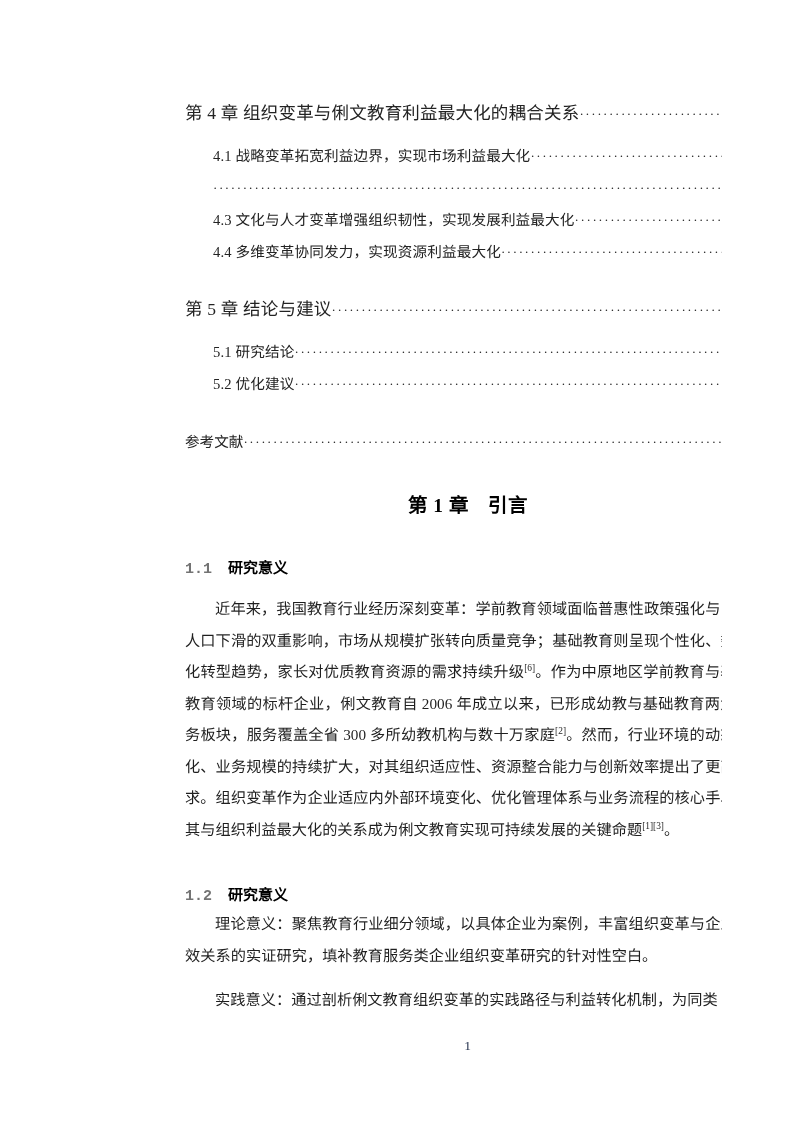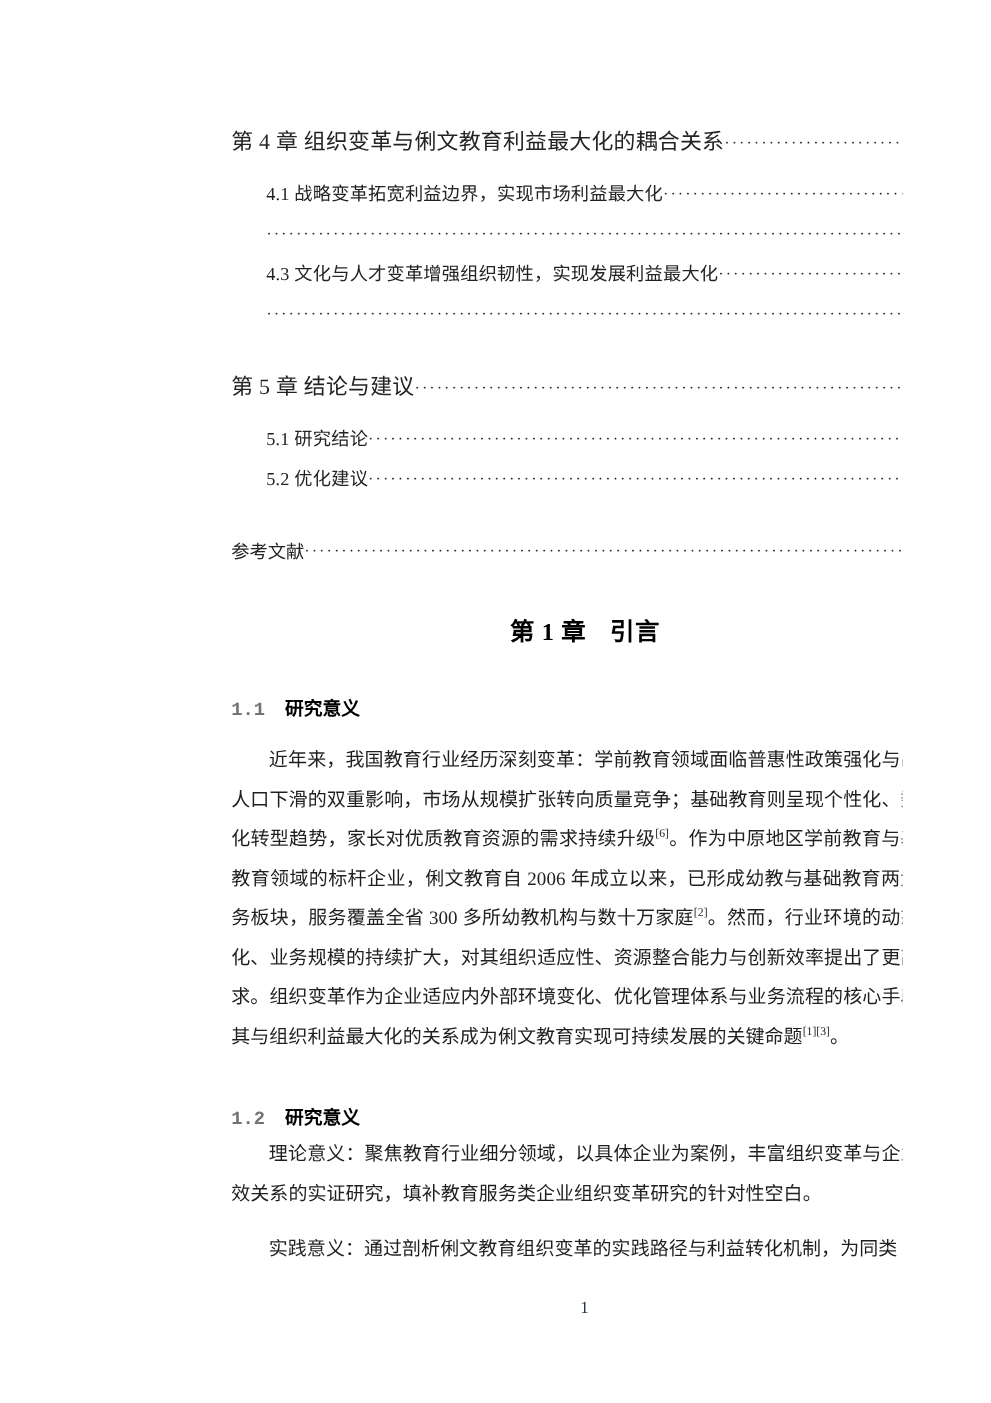--- a/index.html
+++ b/index.html
@@ -186,20 +186,21 @@
 
       <div class="toc-row toc-lvl2">
         <span class="txt">4.3  文化与人才变革增强组织韧性，实现发展利益最大化</span>
         <span class="leader">··································································································</span>
         <span class="pg">3</span>
       </div>
 
       <div class="sp-lvl2"></div>
 
       <div class="toc-row toc-lvl2">
+        <span class="txt">4.4  多维变革协同发力，实现资源利益最大化</span>
         <span class="leader">··································································································</span>
         <span class="pg">4</span>
       </div>
 
       <div class="sp-group"></div>
 
       <div class="toc-row toc-lvl1">
         <span class="txt">第 5 章  结论与建议 </span>
         <span class="leader">··································································································</span>
         <span class="pg">4</span>

